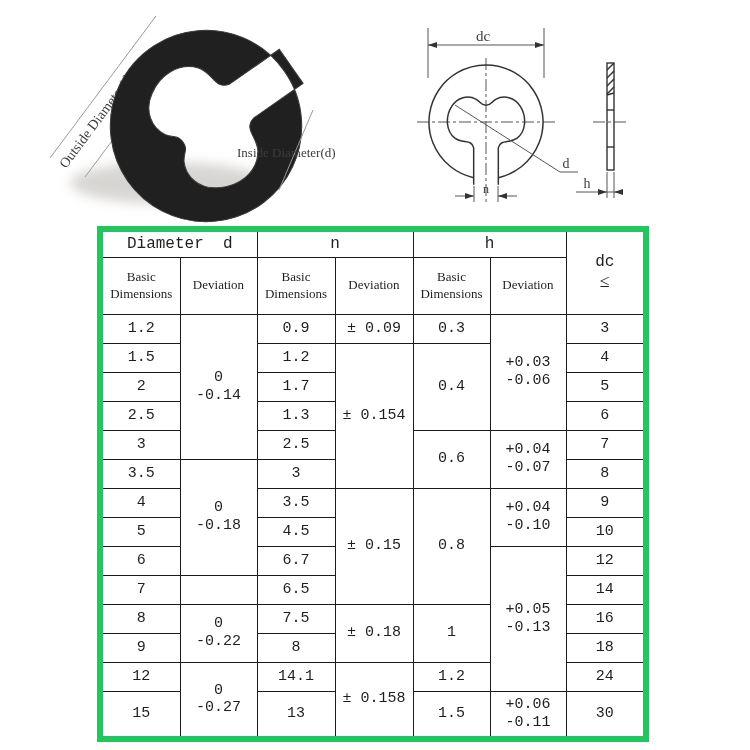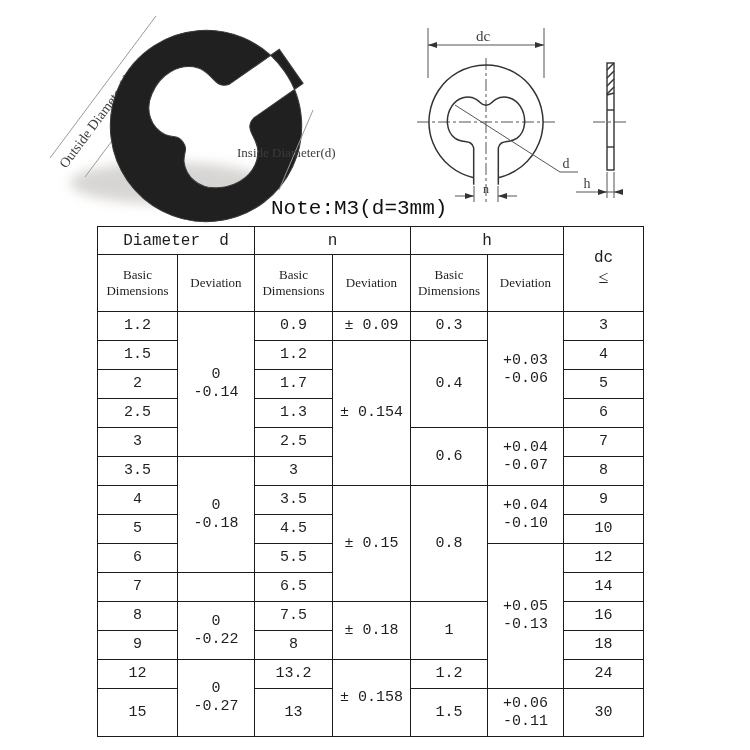--- a/index.html
+++ b/index.html
@@ -8,21 +8,21 @@
 
   svg text { font-family:"Liberation Serif", serif; fill:#3c3c3c; }
 
   .photo-svg   { position:absolute; left:0;   top:0;  }
   .drawing-svg { position:absolute; left:395px; top:10px; }
 
   .note { position:absolute; left:271px; top:197px;
           font-family:"Liberation Mono", monospace; font-size:21px; color:#101010; letter-spacing:0px; }
 
   table.spec { position:absolute; left:97px; top:226px; border-collapse:collapse; table-layout:fixed;
-               border:1px solid #22c55e; background:#fff; }
+               border:6px solid #22c55e; background:#fff; }
   table.spec th, table.spec td { border:1px solid #1b1b1b; text-align:center; vertical-align:middle;
                padding:0; font-weight:normal; color:#1e1e1e; }
   tr.hdr1 { height:28px; }
   tr.hdr2 { height:57px; }
   tbody tr { height:29px; }
   tbody tr:last-child { height:48px; }
   th.grp { font-family:"Liberation Mono", monospace; font-size:16px; white-space:pre; }
   th.sub { font-size:13px; line-height:1.25; white-space:pre-line; }
   th.dc-head { font-family:"Liberation Mono", monospace; font-size:16px; line-height:1.1; }
   th.dc-head .leq { font-size:18px; font-family:"Liberation Serif", serif; margin-top:1px; }
@@ -115,21 +115,20 @@
     <g stroke="#555" stroke-width="1">
       <line x1="212" y1="162" x2="212" y2="188"></line>
       <line x1="219" y1="162" x2="219" y2="188"></line>
       <line x1="181" y1="182" x2="227" y2="182"></line>
       <path d="M212,182 l-9,-3 l0,6 z" fill="#333" stroke="none"></path>
       <path d="M219,182 l9,-3 l0,6 z" fill="#333" stroke="none"></path>
     </g>
     <text x="192" y="178" font-size="14" text-anchor="middle">h</text>
   </svg>
 
-  <div class="note">Note:M3(d=3mm)</div>
 
   <table class="spec">
     <colgroup>
       <col style="width:80px">
         <col style="width:77px">
         <col style="width:78px">
       <col style="width:78px">
         <col style="width:77px">
         <col style="width:76px">
         <col style="width:80px">
@@ -209,21 +208,21 @@
 -0.10</td>
           <td>9</td>
         </tr>
         <tr>
           <td>5</td>
           <td>4.5</td>
           <td>10</td>
         </tr>
         <tr>
           <td>6</td>
-          <td>5.5</td>
+          <td>6.7</td>
           <td rowspan="5">+0.05
 -0.13</td>
           <td>12</td>
         </tr>
         <tr>
           <td>7</td>
           <td></td>
           <td>6.5</td>
           <td>14</td>
         </tr>
@@ -238,21 +237,21 @@
         </tr>
         <tr>
           <td>9</td>
           <td>8</td>
           <td>18</td>
         </tr>
         <tr>
           <td>12</td>
           <td rowspan="2">0
 -0.27</td>
-          <td>13.2</td>
+          <td>14.1</td>
           <td rowspan="2">± 0.158</td>
           <td>1.2</td>
           <td>24</td>
         </tr>
         <tr>
           <td>15</td>
           <td>13</td>
           <td>1.5</td>
           <td>+0.06
 -0.11</td>

